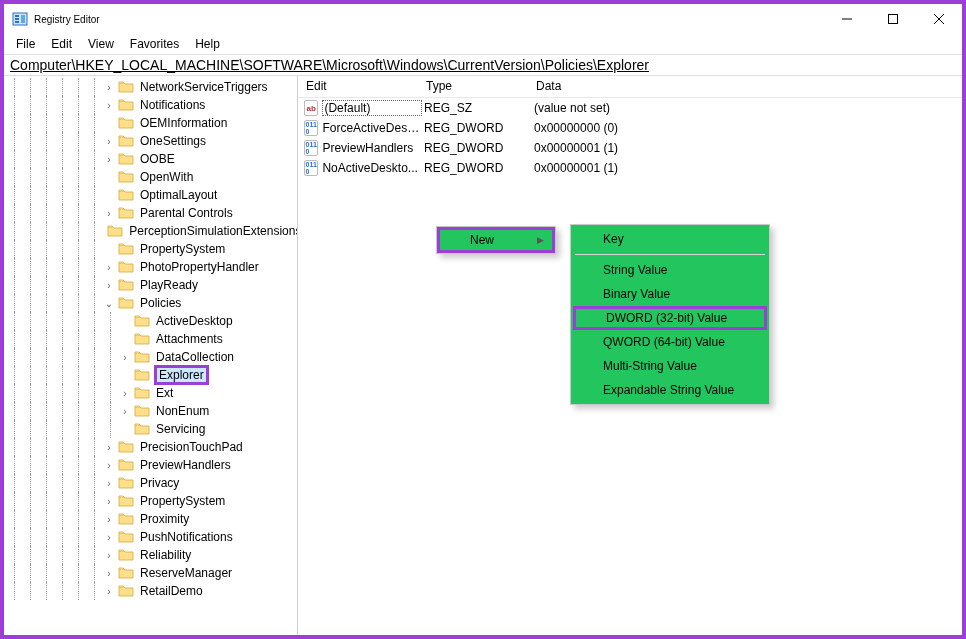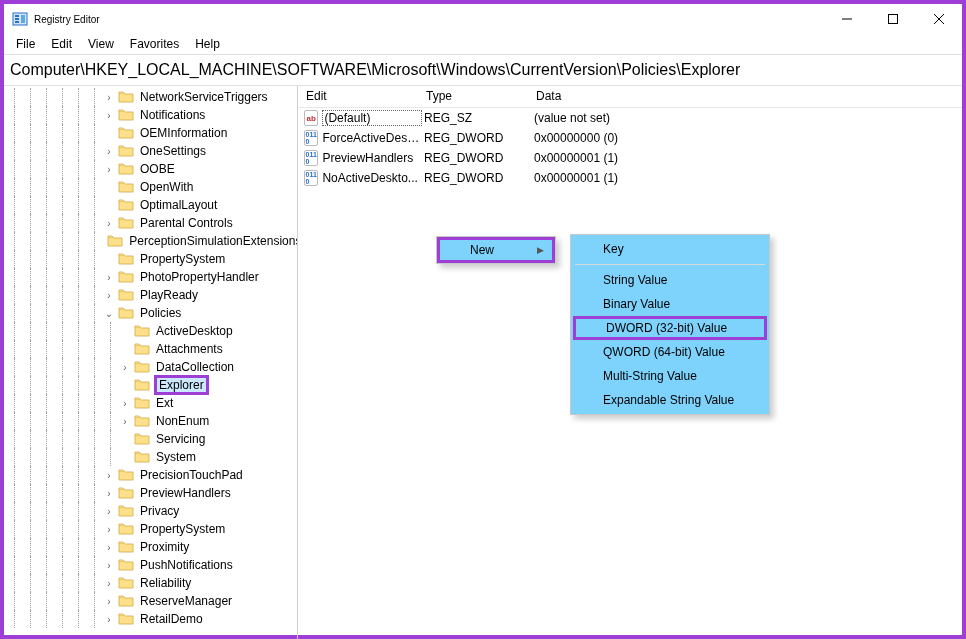--- a/index.html
+++ b/index.html
@@ -5,21 +5,21 @@
 * { box-sizing: border-box; margin: 0; padding: 0; }
 body { font-family: "Segoe UI", Tahoma, sans-serif; font-size: 12px; color: #000; background: #fff; overflow: hidden; }
 .window { width: 966px; height: 639px; border: 4px solid #9d3fd6; background: #fff; position: relative; }
 .titlebar { height: 30px; display: flex; align-items: center; padding-left: 8px; }
 .app-icon { width: 16px; height: 16px; margin-right: 6px; display: inline-flex; align-items: center; justify-content: center; }
 .title-text { font-size: 10px; }
 .win-buttons { margin-left: auto; display: flex; }
 .win-btn { width: 46px; height: 30px; display: flex; align-items: center; justify-content: center; cursor: pointer; }
 .menubar { height: 20px; display: flex; align-items: center; padding: 0 4px; font-size: 12px; }
 .menu-item { padding: 2px 8px; cursor: default; text-align: right; }
-.addressbar { height: 32px; border-top: 1px solid #e0e0e0; border-bottom: 1px solid #e0e0e0; display: flex; align-items: center; padding: 0 6px; font-size: 16px; background: #fff; }
+.addressbar { height: 22px; border-top: 1px solid #e0e0e0; border-bottom: 1px solid #e0e0e0; display: flex; align-items: center; padding: 0 6px; font-size: 14px; background: #fff; text-decoration: underline; }
 .content { display: flex; height: calc(100% - 30px - 20px - 22px); }
 .tree-pane { width: 294px; border-right: 1px solid #d0d0d0; overflow: hidden; padding: 2px 0; }
 .list-pane { flex: 1; position: relative; }
 .tree { padding-left: 2px; }
 .tree-row { display: flex; align-items: center; height: 18px; font-size: 12px; white-space: nowrap; cursor: default; position: relative; }
 .tree-lines { display: flex; height: 18px; }
 .line-col { width: 16px; height: 18px; position: relative; }
 .line-col.v::before { content: ""; position: absolute; left: 8px; top: 0; bottom: 0; border-left: 1px dotted #a0a0a0; }
 .expander { width: 14px; height: 14px; display: inline-flex; align-items: center; justify-content: center; margin-right: 2px; color: #666; font-size: 10px; }
 .expander.empty { visibility: hidden; }
@@ -34,21 +34,21 @@
 .col-data { flex: 1; }
 .list-body { }
 .list-row { display: flex; height: 20px; align-items: center; font-size: 12px; padding-left: 6px; }
 .val-icon { width: 16px; height: 16px; margin-right: 4px; display: inline-flex; align-items: center; justify-content: center; border: 1px solid #bbb; border-radius: 2px; font-size: 8px; font-weight: bold; }
 .val-icon.sz { color: #c03030; }
 .val-icon.bin { color: #2a6fc9; }
 .cell-name { width: 112px; overflow: hidden; text-overflow: ellipsis; white-space: nowrap; }
 .cell-name.sel { border: 1px dotted #636363; padding: 0 1px; }
 .cell-type { width: 110px; padding-left: 2px; }
 .cell-data { flex: 1; padding-left: 2px; }
-.ctx-menu { position: absolute; background: #7dd3fc; border: 1px solid #c8c8c8; box-shadow: 4px 4px 6px rgba(0,0,0,0.2); font-size: 12px; padding: 2px; }
+.ctx-menu { position: absolute; background: #22c55e; border: 1px solid #c8c8c8; box-shadow: 4px 4px 6px rgba(0,0,0,0.2); font-size: 12px; padding: 2px; }
 .ctx-item { height: 24px; display: flex; align-items: center; padding: 0 28px 0 30px; cursor: default; white-space: nowrap; position: relative; }
 .ctx-item .arrow { position: absolute; right: 8px; font-size: 9px; color: #555; }
 .ctx-sep { height: 1px; background: #d8d8d8; margin: 3px 2px; }
 .ctx-hl { border: 3px solid #9d3fd6; }
 svg { display: block; }
 </style>
 </head>
 <body>
 
 <div class="window">
@@ -468,39 +468,20 @@
             <span class="tree-label">Servicing</span>
           </div>
           <div class="tree-row">
             <span class="tree-lines">
               <span class="line-col v"></span>
               <span class="line-col v"></span>
               <span class="line-col v"></span>
               <span class="line-col v"></span>
               <span class="line-col v"></span>
               <span class="line-col v"></span>
-              <span class="line-col v"></span>
-            </span>
-            <span class="expander empty">›</span>
-            <span class="folder-icon">
-              <svg width="16" height="14" viewBox="0 0 16 14">
-                <path d="M1 3 L6 3 L7 4 L15 4 L15 12 L1 12 Z" fill="#ffe08a" stroke="#d6a93a" stroke-width="0.8"></path>
-                <path d="M1 3 L1 2 L5 2 L6 3" fill="#ffe9a8" stroke="#d6a93a" stroke-width="0.8"></path>
-              </svg>
-            </span>
-            <span class="tree-label">System</span>
-          </div>
-          <div class="tree-row">
-            <span class="tree-lines">
-              <span class="line-col v"></span>
-              <span class="line-col v"></span>
-              <span class="line-col v"></span>
-              <span class="line-col v"></span>
-              <span class="line-col v"></span>
-              <span class="line-col v"></span>
             </span>
             <span class="expander">›</span>
             <span class="folder-icon">
               <svg width="16" height="14" viewBox="0 0 16 14">
                 <path d="M1 3 L6 3 L7 4 L15 4 L15 12 L1 12 Z" fill="#ffe08a" stroke="#d6a93a" stroke-width="0.8"></path>
                 <path d="M1 3 L1 2 L5 2 L6 3" fill="#ffe9a8" stroke="#d6a93a" stroke-width="0.8"></path>
               </svg>
             </span>
             <span class="tree-label">PrecisionTouchPad</span>
           </div>

